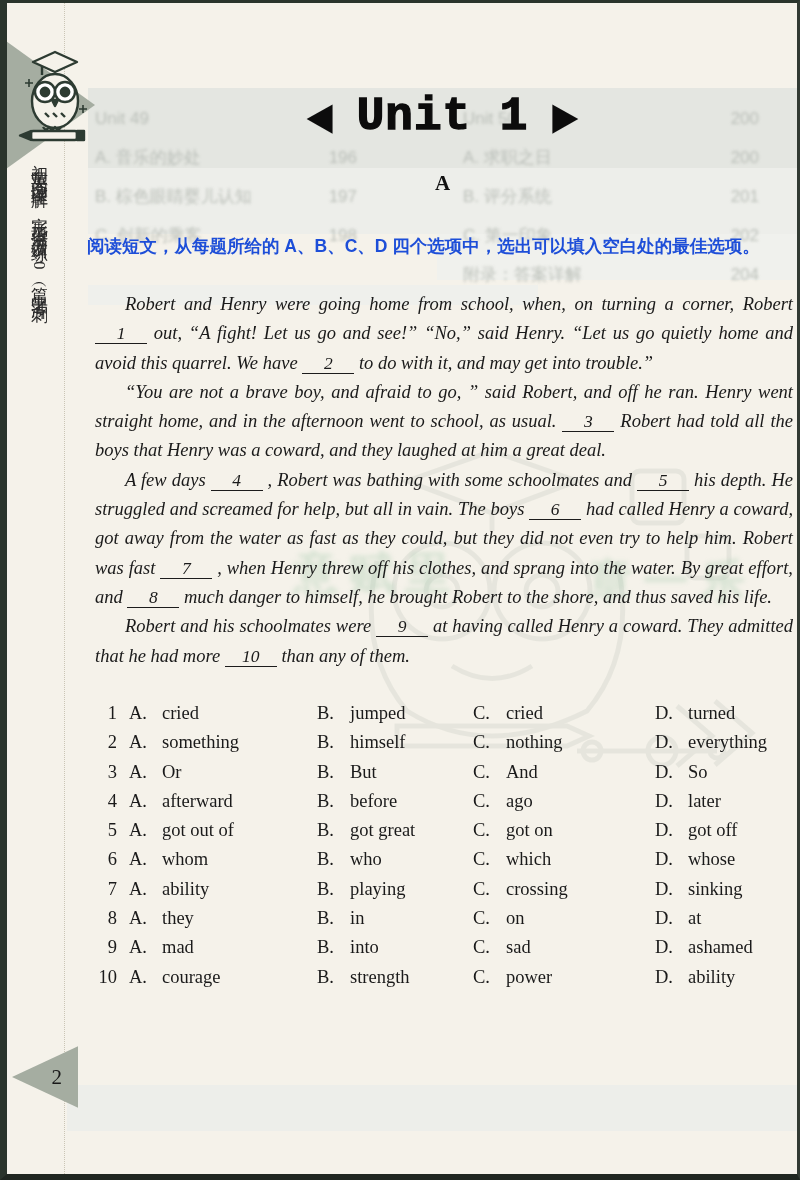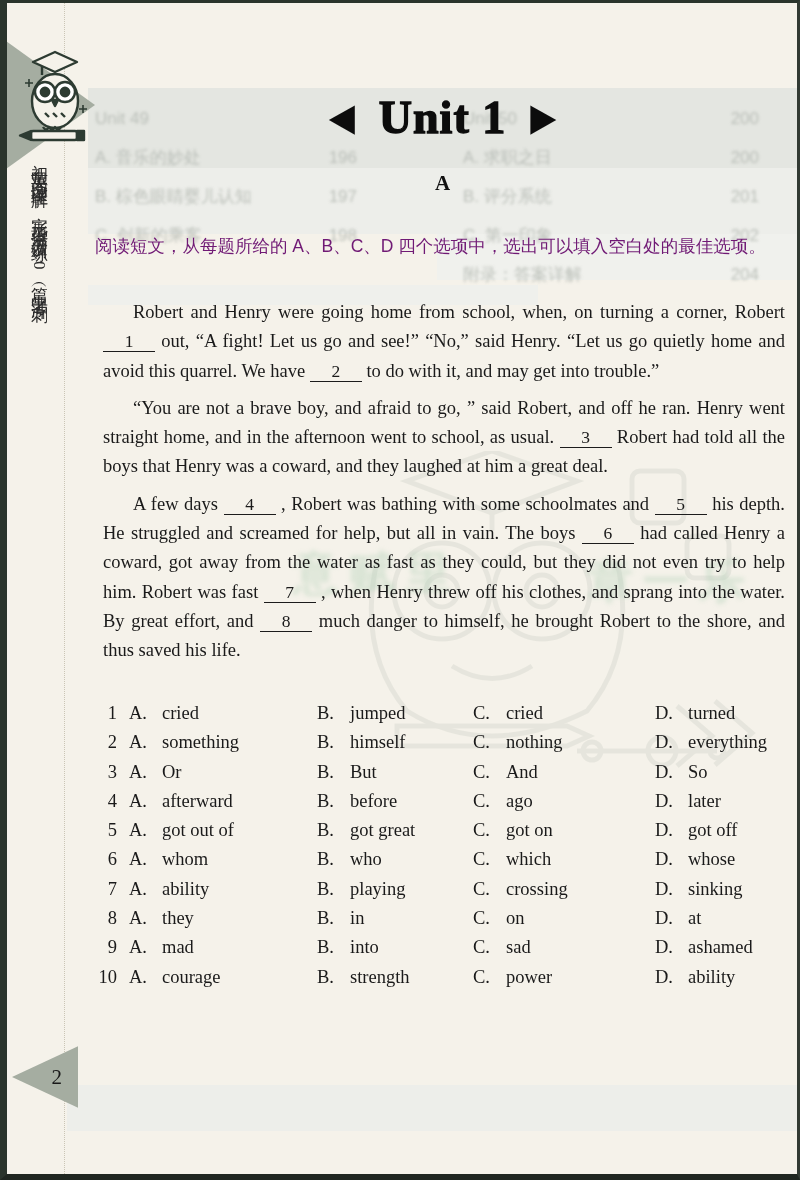--- a/index.html
+++ b/index.html
@@ -41,31 +41,31 @@
   
   .wm-svg{position:absolute;left:240px;top:448px;z-index:1;}
   .wm-txt{position:absolute;z-index:1;font-weight:bold;font-size:46px;letter-spacing:10px;
     color:#b7d3bb;opacity:.5;filter:blur(2.5px);
     font-family:"Liberation Sans","DejaVu Sans",sans-serif;}
   .wm-left{left:286px;top:540px;}
   .wm-right{left:580px;top:548px;}
   
   .title-row{position:absolute;left:81px;right:0;top:88px;z-index:2;
     display:flex;align-items:center;justify-content:center;gap:24px;}
-  .unit-title{font-family:Liberation Serif, serif;font-weight:bold;
+  .unit-title{font-family:Liberation Mono, monospace;font-weight:bold;
     font-size:46px;color:#0c0c0c;-webkit-text-stroke:1.4px #0c0c0c;letter-spacing:1px;}
   .title-arrow{font-size:34px;color:#0c0c0c;transform:scaleY(1.12);line-height:1;}
   .section-a{position:absolute;left:81px;right:0;top:168px;z-index:2;text-align:center;
     font-weight:bold;font-size:21px;color:#111;}
-  .instruction{position:absolute;left:88px;top:228px;width:700px;z-index:2;margin:0;
-    font-family:"Liberation Sans","DejaVu Sans",sans-serif;font-weight:normal;
-    font-size:17.5px;line-height:30px;color:#701a75;}
+  .instruction{position:absolute;left:80px;top:228px;width:700px;z-index:2;margin:0;
+    font-family:"Liberation Sans","DejaVu Sans",sans-serif;font-weight:bold;
+    font-size:17.5px;line-height:30px;color:#1d4ed8;}
   .passage{position:absolute;left:88px;top:287px;width:698px;z-index:2;
     font-size:18.5px;line-height:29.3px;text-align:justify;}
-  .para{margin:8px;text-indent:30px;}
+  .para{margin:0;text-indent:30px;font-style:italic;}
   .blank{display:inline-block;min-width:46px;padding:0 3px;text-indent:0;
     border-bottom:1.5px solid #1c1c1c;text-align:center;
     font-size:17.5px;line-height:19px;}
   .options{position:absolute;left:88px;top:700px;width:706px;z-index:2;font-size:18.5px;}
   .opt-row{display:grid;grid-template-columns:34px 188px 156px 182px auto;
     height:29.3px;align-items:baseline;}
   .opt-num{text-align:right;padding-right:12px;}
   .opt-cell{display:flex;gap:9px;}
   .opt-letter{min-width:24px;}
 </style>
@@ -178,20 +178,21 @@
     <span class="title-arrow">▶</span>
   </div>
   <div class="section-a">A</div>
 
   <p class="instruction">阅读短文，从每题所给的 A、B、C、D 四个选项中，选出可以填入空白处的最佳选项。</p>
 
   <div class="passage" id="passage">
       <p class="para">Robert and Henry were going home from school, when, on turning a corner, Robert <span class="blank">1</span> out, “A fight! Let us go and see!” “No,” said Henry. “Let us go quietly home and avoid this quarrel. We have <span class="blank">2</span> to do with it, and may get into trouble.”</p>
       <p class="para">“You are not a brave boy, and afraid to go, ” said Robert, and off he ran. Henry went straight home, and in the afternoon went to school, as usual. <span class="blank">3</span> Robert had told all the boys that Henry was a coward, and they laughed at him a great deal.</p>
       <p class="para">A few days <span class="blank">4</span> , Robert was bathing with some schoolmates and <span class="blank">5</span> his depth. He struggled and screamed for help, but all in vain. The boys <span class="blank">6</span> had called Henry a coward, got away from the water as fast as they could, but they did not even try to help him. Robert was fast <span class="blank">7</span> , when Henry threw off his clothes, and sprang into the water. By great effort, and <span class="blank">8</span> much danger to himself, he brought Robert to the shore, and thus saved his life.</p>
+      <p class="para">Robert and his schoolmates were <span class="blank">9</span> at having called Henry a coward. They admitted that he had more <span class="blank">10</span> than any of them.</p>
     </div>
 
   <div class="options" id="options">
       <div class="opt-row">
         <span class="opt-num">1</span>
         <span class="opt-cell">
           <span class="opt-letter">A.</span>
           <span class="opt-text">cried</span>
         </span>
         <span class="opt-cell">

